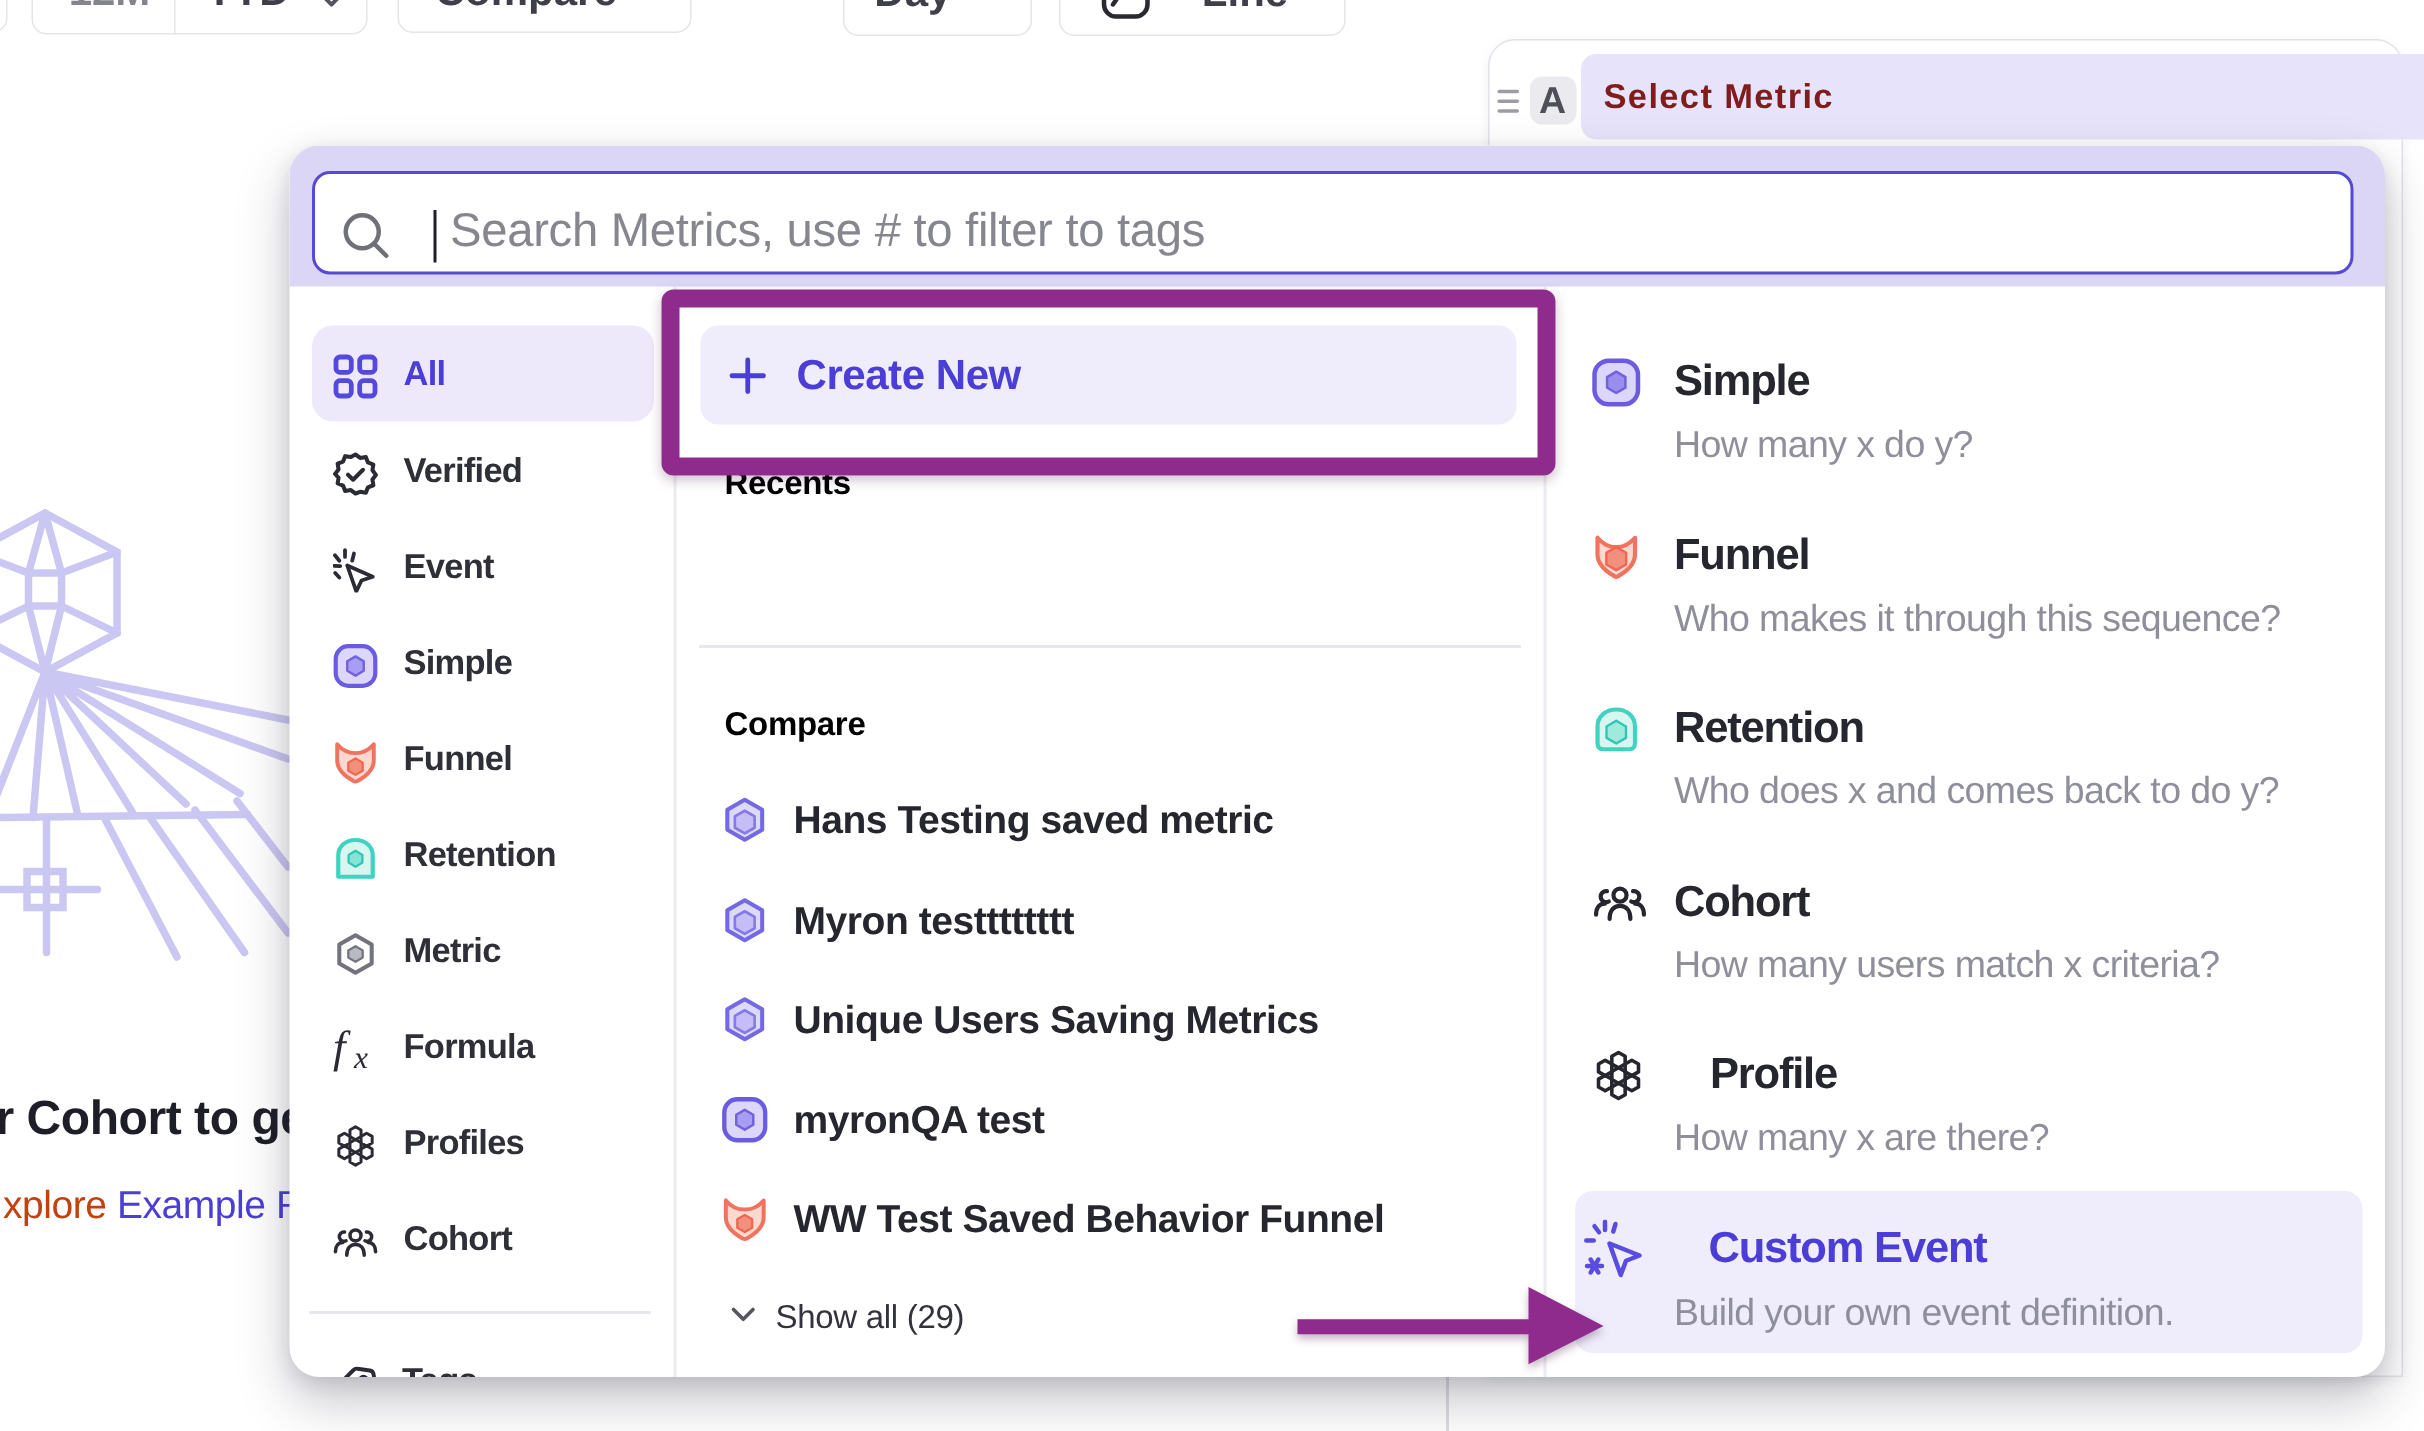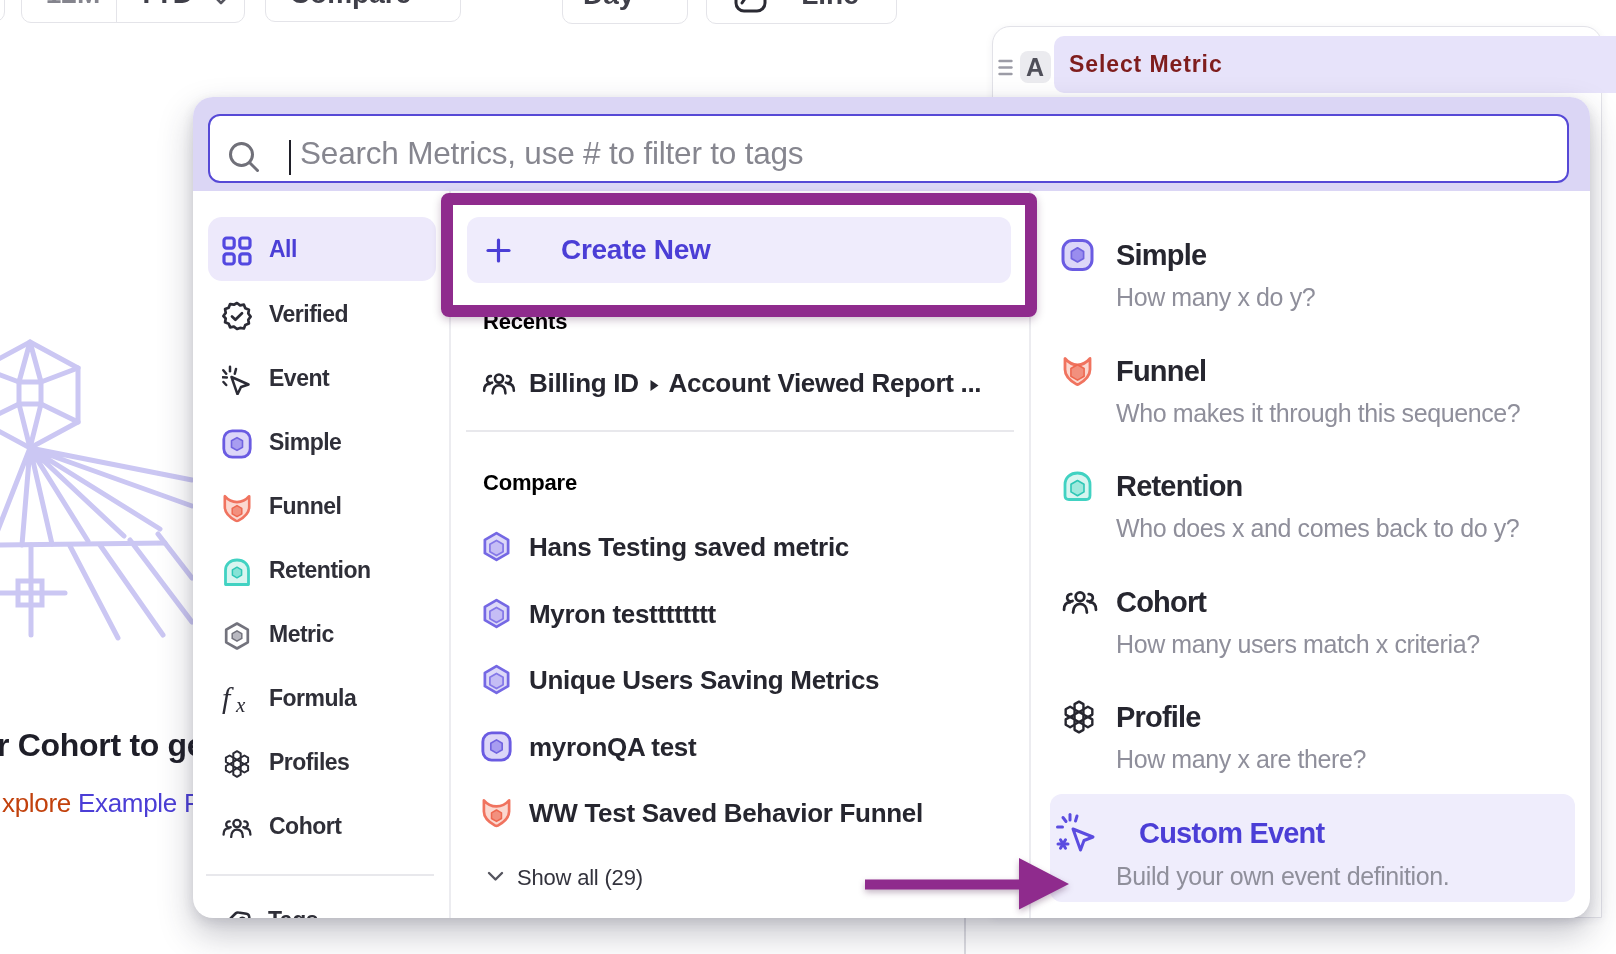--- a/index.html
+++ b/index.html
@@ -222,37 +222,22 @@
     </svg>
   <div class="abs" style="left:75px;top:809.5px;font-size:23px;font-weight:600;color:#2F2F38;letter-spacing:-0.5px;">Tags</div>
 
   <div class="abs" style="left:274px;top:120px;width:544px;height:66px;background:#EFECFC;border-radius:12px;"></div>
   <svg class="abs" style="left:293px;top:141px;" width="25" height="25" viewBox="0 0 25 25">
       <g stroke="#4B3ED6" stroke-width="3.2" stroke-linecap="round">
         <line x1="12.5" y1="2" x2="12.5" y2="23"></line>
         <line x1="2" y1="12.5" x2="23" y2="12.5"></line>
       </g>
     </svg>
-  <div class="abs" style="left:338px;top:120px;height:66px;line-height:66px;font-size:28px;font-weight:600;color:#4B3ED6;letter-spacing:-0.3px;margin-left:30px;">Create New</div>
+  <div class="abs" style="left:338px;top:120px;height:66px;line-height:66px;font-size:28px;font-weight:600;color:#4B3ED6;letter-spacing:-0.3px;">Create New</div>
   <div class="mlabel" style="top:212px;">Recents</div>
-  <div class="mrow" style="top:266px;">
-    <svg class="ic" style="width:36px;height:27px;margin-top:-13px;" viewBox="0 0 32 26">
-        <g fill="none" stroke="#26262F" stroke-width="2.5" stroke-linecap="round">
-          <circle cx="16" cy="8.3" r="3.9"></circle>
-          <path d="M9.8 22.5 C9.8 17.3 12.4 14.7 16 14.7 C19.6 14.7 22.2 17.3 22.2 22.5"></path>
-          <path d="M8.2 5.9 A3.3 3.3 0 1 0 9.3 12.1"></path>
-          <path d="M1.7 20 C1.7 15.6 3.9 13.4 7 13.4"></path>
-          <path d="M23.8 5.9 A3.3 3.3 0 1 1 22.7 12.1"></path>
-          <path d="M30.3 20 C30.3 15.6 28.1 13.4 25 13.4"></path>
-        </g>
-      </svg>
-    <div class="tx">Billing ID <svg width="9" height="12" viewBox="0 0 9 12" style="margin:0 4px;">
-          <polygon points="0.5,0.5 8.5,6 0.5,11.5" fill="#26262F"></polygon>
-        </svg> Account Viewed Report ...</div>
-  </div>
   <div class="hdiv" style="left:273px;top:333px;width:548px;"></div>
   <div class="mlabel" style="top:373px;">Compare</div>
   <div class="mrow" style="top:430px;">
     <svg class="ic" viewBox="0 0 32 32">
         <path d="M16 2.2 L28 9.1 L28 22.9 L16 29.8 L4 22.9 L4 9.1 Z" fill="#DDD9F8" stroke="#7568E4" stroke-width="2.8" stroke-linejoin="round"></path>
         <path d="M16 9.8 L22.8 13.7 L22.8 21.5 L16 25.4 L9.2 21.5 L9.2 13.7 Z" fill="#C5BDF5" stroke="#8578E8" stroke-width="1.8" stroke-linejoin="round"></path>
       </svg>
     <div class="tx">Hans Testing saved metric</div>
   </div>
   <div class="mrow" style="top:496.5px;">
@@ -334,21 +319,21 @@
         <g fill="none" stroke="#26262F" stroke-width="2" stroke-linejoin="round">
           <path d="M15 10.7 L18.7 12.8 L18.7 17.2 L15 19.3 L11.3 17.2 L11.3 12.8 Z"></path>
           <path d="M15 2.2 L18.7 4.3 L18.7 8.7 L15 10.8 L11.3 8.7 L11.3 4.3 Z"></path>
           <path d="M15 19.2 L18.7 21.3 L18.7 25.7 L15 27.8 L11.3 25.7 L11.3 21.3 Z"></path>
           <path d="M7.6 6.5 L11.3 8.6 L11.3 13 L7.6 15.1 L3.9 13 L3.9 8.6 Z"></path>
           <path d="M22.4 6.5 L26.1 8.6 L26.1 13 L22.4 15.1 L18.7 13 L18.7 8.6 Z"></path>
           <path d="M7.6 14.9 L11.3 17 L11.3 21.4 L7.6 23.5 L3.9 21.4 L3.9 17 Z"></path>
           <path d="M22.4 14.9 L26.1 17 L26.1 21.4 L22.4 23.5 L18.7 21.4 L18.7 17 Z"></path>
         </g>
       </svg>
-    <div class="ti" style="top:620px;">Profile</div>
+    <div class="ti" style="top:620px;margin-left:24px;">Profile</div>
     <div class="su" style="top:661.5px;">How many x are there?</div>
   </div>
   <div class="ritem">
     <svg class="ic" style="top:735.8px;left:863px;width:42px;height:40px;" viewBox="0 0 42 40">
         <g fill="none" stroke="#5B4CE0" stroke-width="3" stroke-linecap="round" stroke-linejoin="round">
           <path d="M17 16 L37 24 L28 27.5 L24.5 37 Z"></path>
           <line x1="7" y1="4.5" x2="10" y2="8.5"></line>
           <line x1="14" y1="1.5" x2="14" y2="7"></line>
           <line x1="21" y1="3" x2="19.5" y2="8"></line>
           <line x1="1.5" y1="14" x2="6.5" y2="14"></line>

